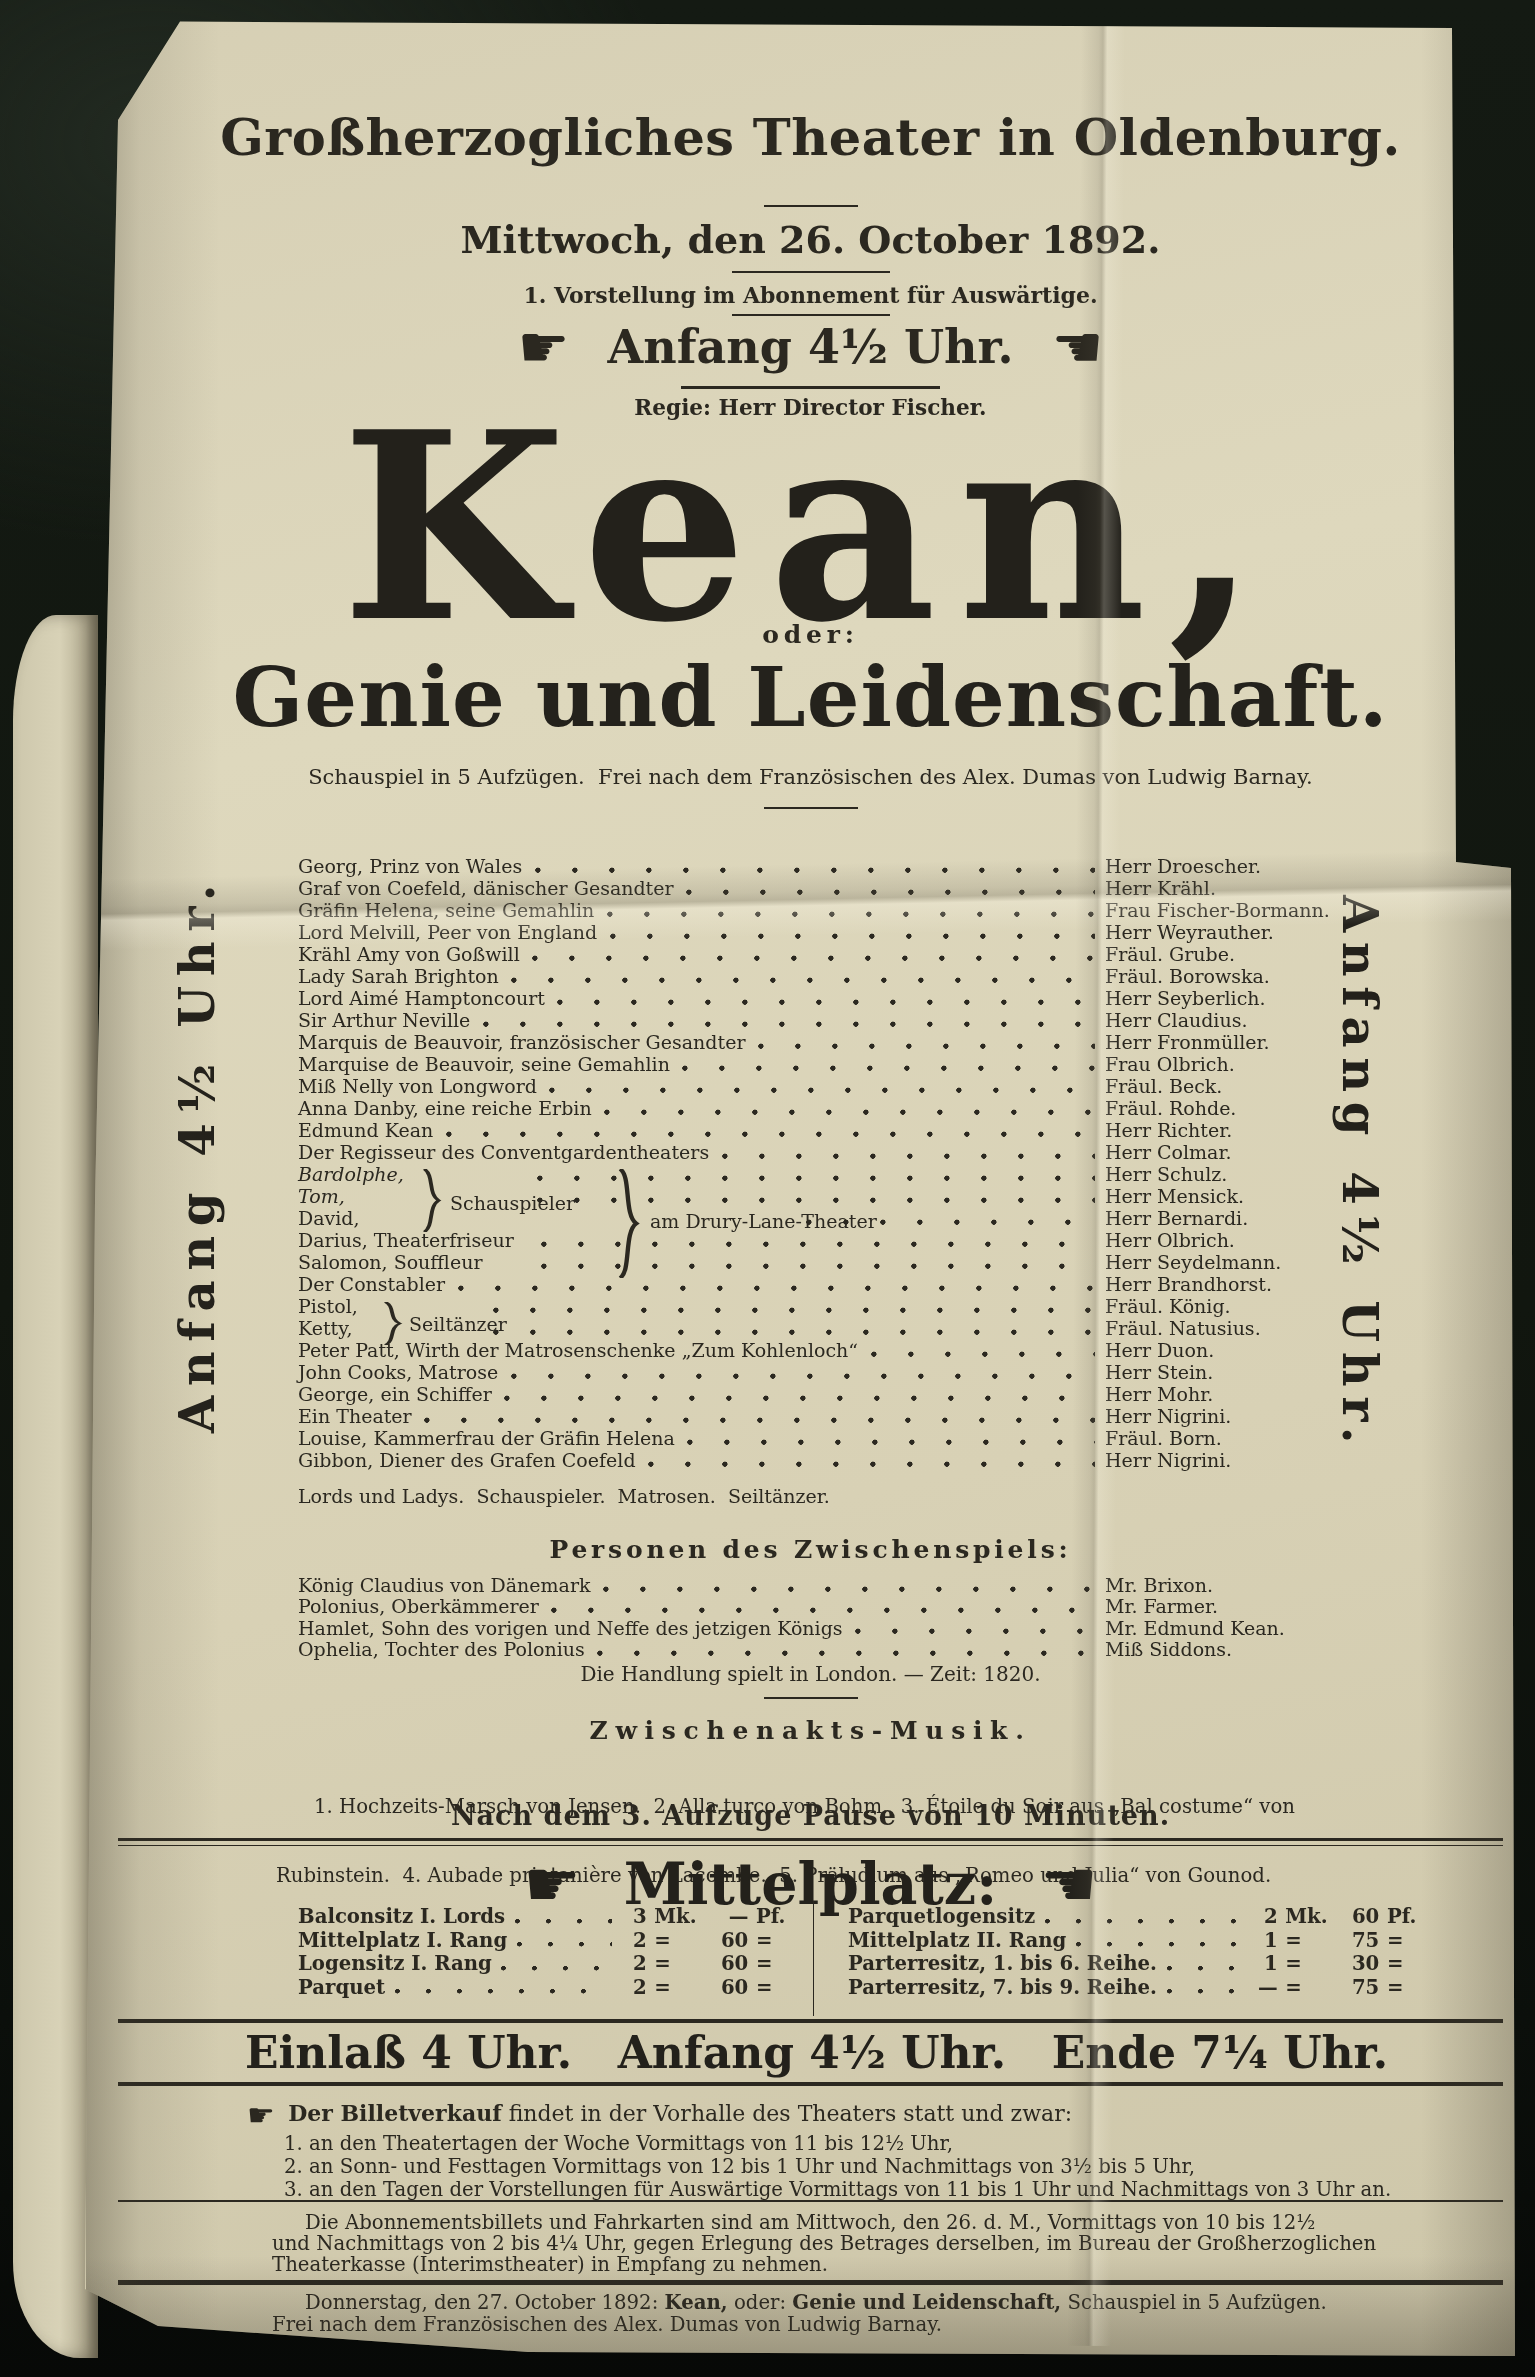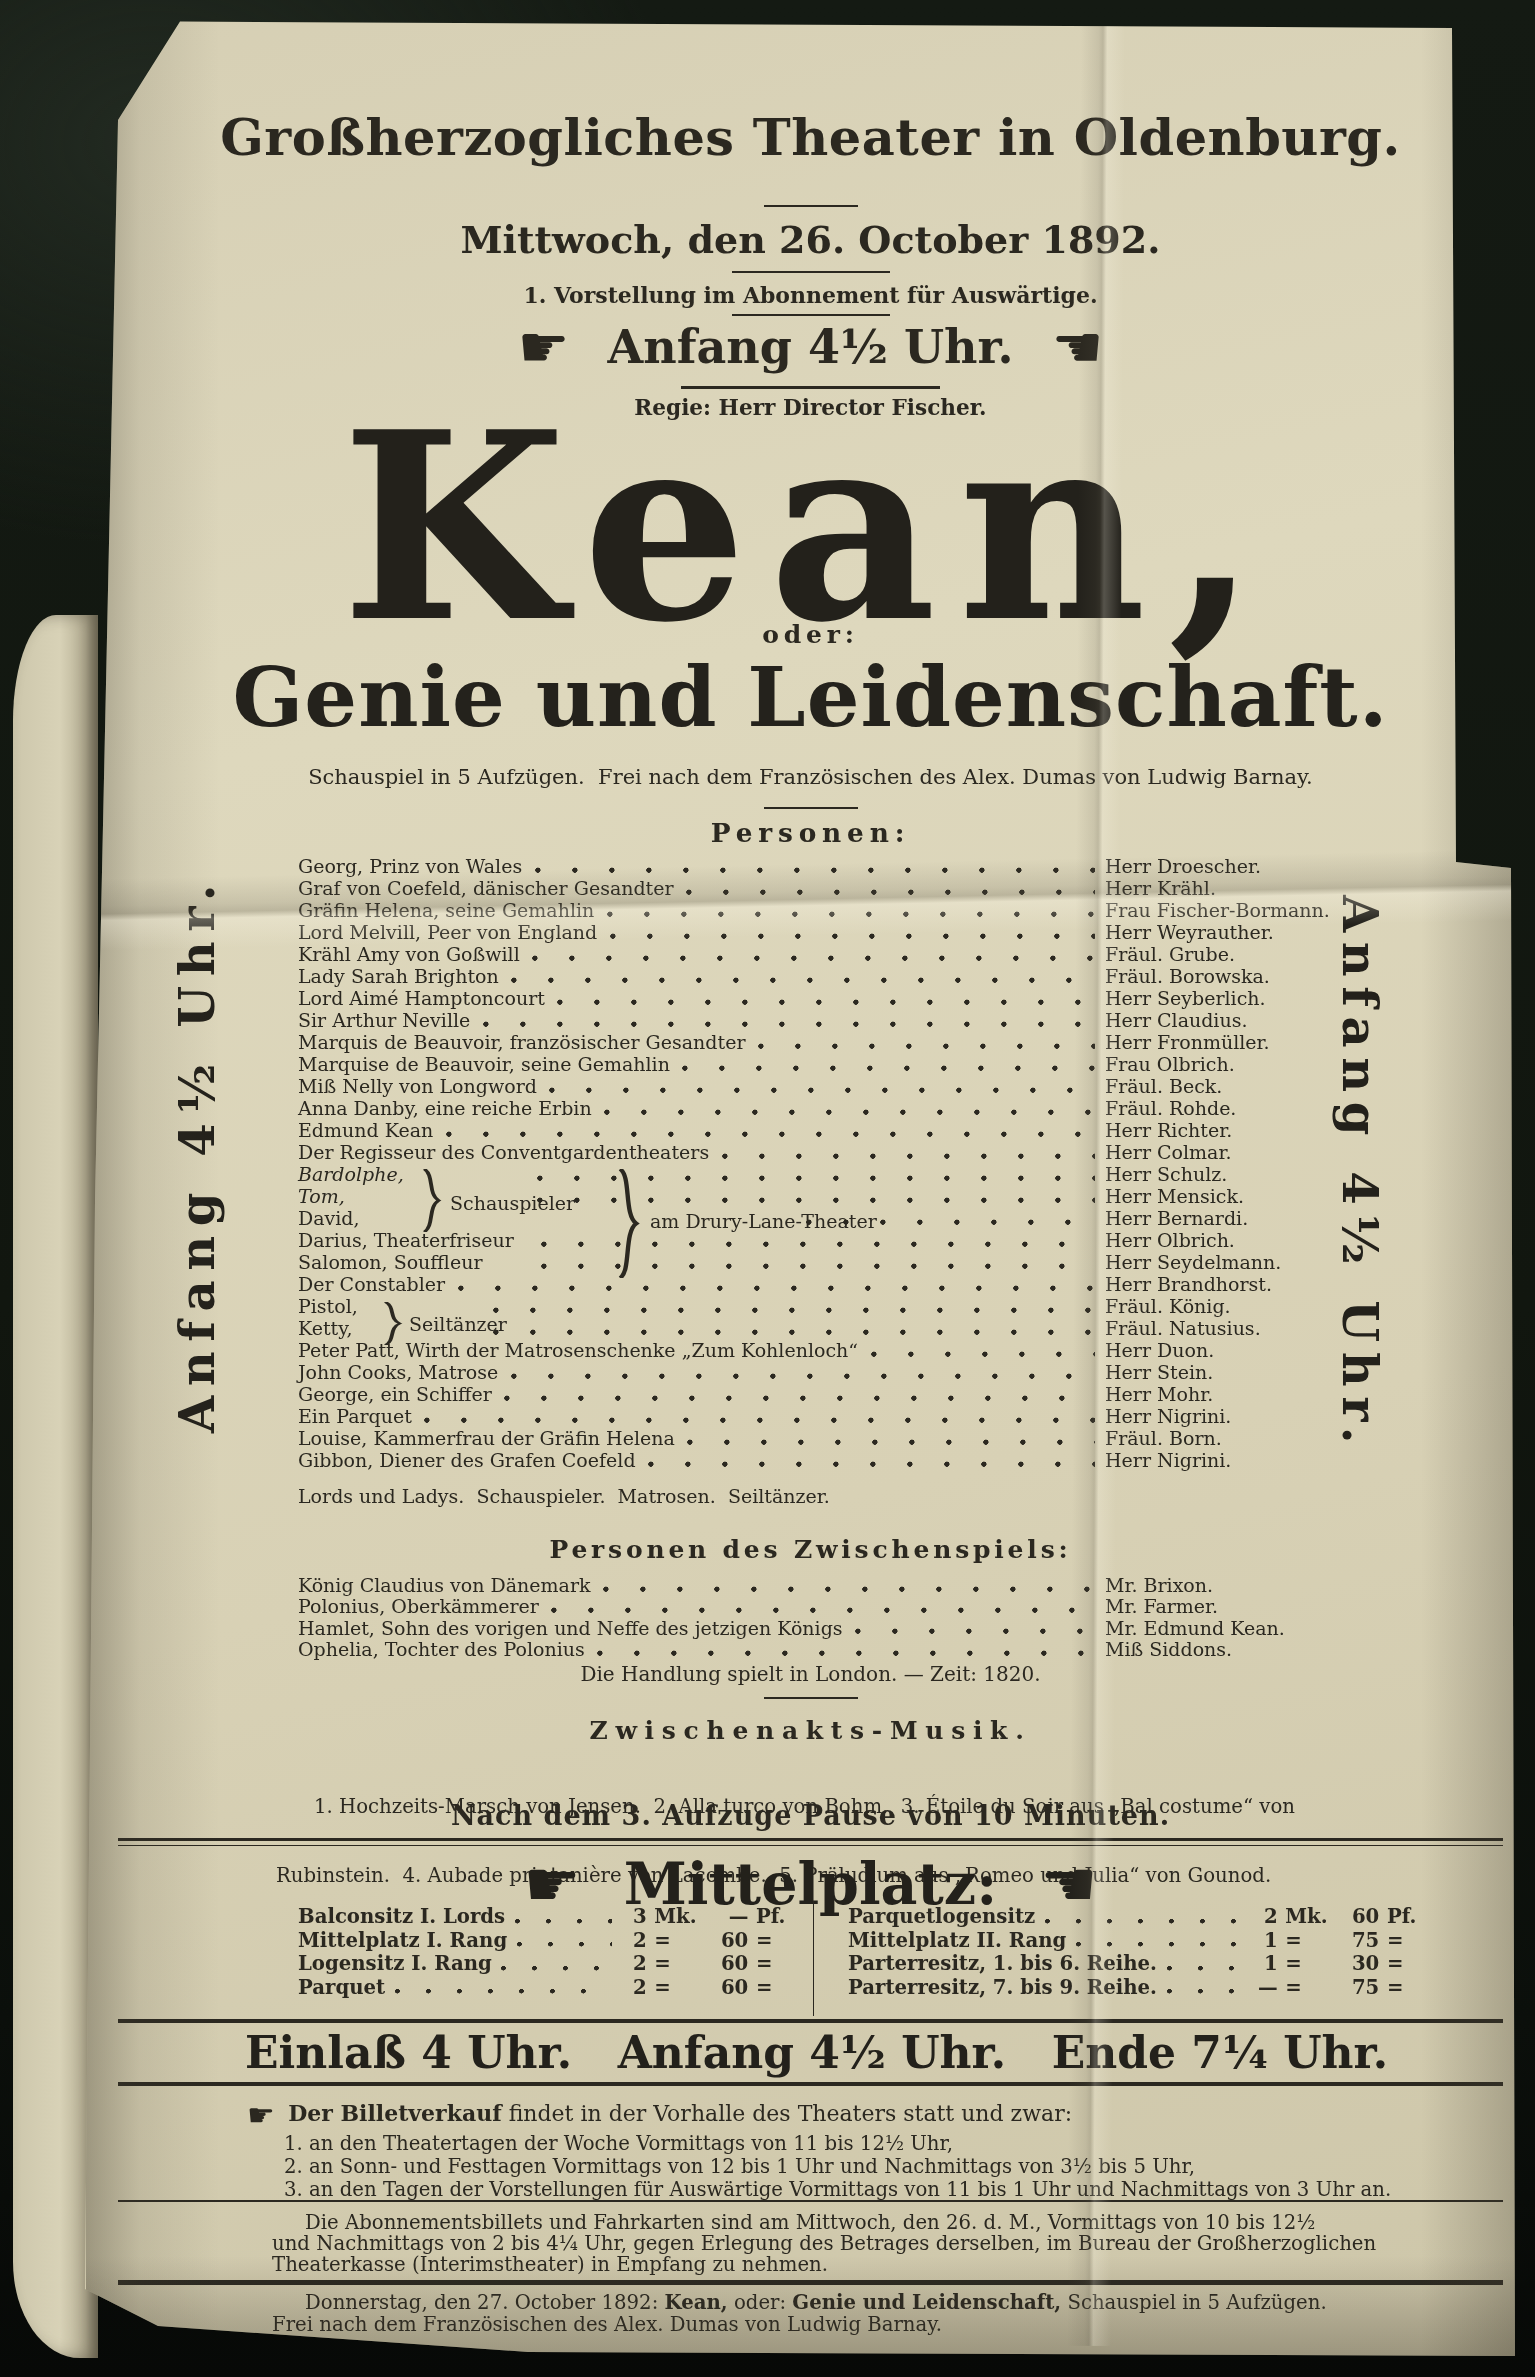--- a/index.html
+++ b/index.html
@@ -124,21 +124,20 @@
     </div>
     <div class="rule r-d"></div>
     <div class="c regie">Regie: Herr Director Fischer.</div>
 
     <div class="c kean">Kean,</div>
     <div class="c oder">oder:</div>
     <div class="c genie">Genie und Leidenschaft.</div>
     <div class="c genre">Schauspiel in 5 Aufzügen.  Frei nach dem Französischen des Alex. Dumas von Ludwig Barnay.</div>
     <div class="rule r-e"></div>
 
-    <div class="c personen-h">Personen:</div>
     <div class="cast">
 
     <div class="cast-row">
           <span class="role">Georg, Prinz von Wales</span>
           <span class="leader"></span>
           <span class="name">Herr Droescher.</span>
         </div>
         <div class="cast-row">
           <span class="role">Graf von Coefeld, dänischer Gesandter</span>
           <span class="leader"></span>
@@ -253,21 +252,21 @@
           <span class="role">John Cooks, Matrose</span>
           <span class="leader"></span>
           <span class="name">Herr Stein.</span>
         </div>
         <div class="cast-row">
           <span class="role">George, ein Schiffer</span>
           <span class="leader"></span>
           <span class="name">Herr Mohr.</span>
         </div>
         <div class="cast-row">
-          <span class="role">Ein Parquet</span>
+          <span class="role">Ein Theater</span>
           <span class="leader"></span>
           <span class="name">Herr Nigrini.</span>
         </div>
         <div class="cast-row">
           <span class="role">Louise, Kammerfrau der Gräfin Helena</span>
           <span class="leader"></span>
           <span class="name">Fräul. Born.</span>
         </div>
         <div class="cast-row">
           <span class="role">Gibbon, Diener des Grafen Coefeld</span>

